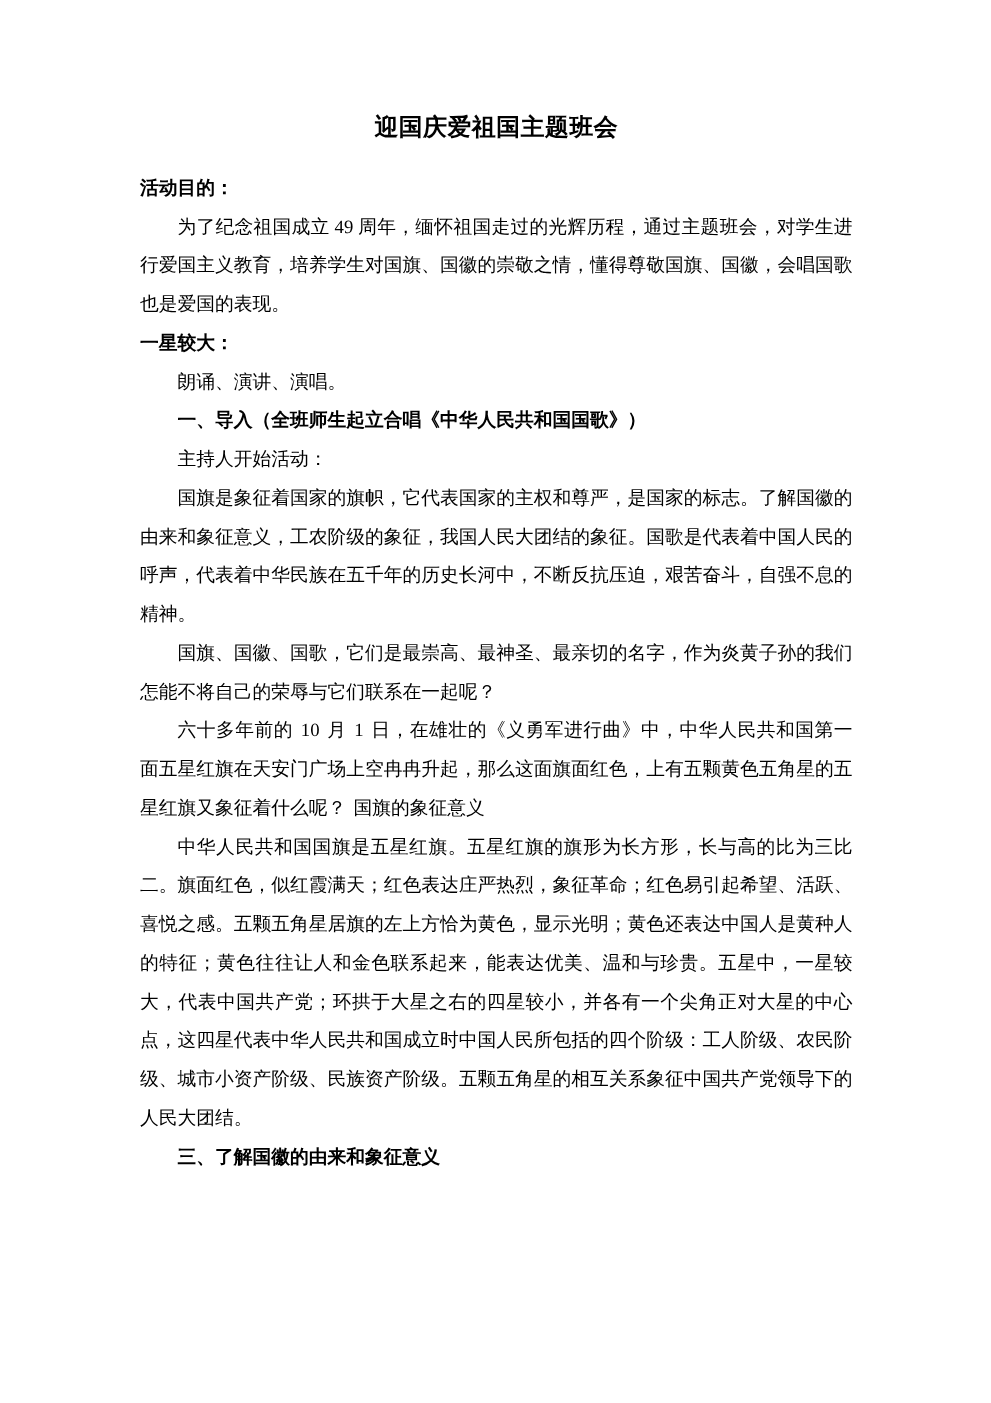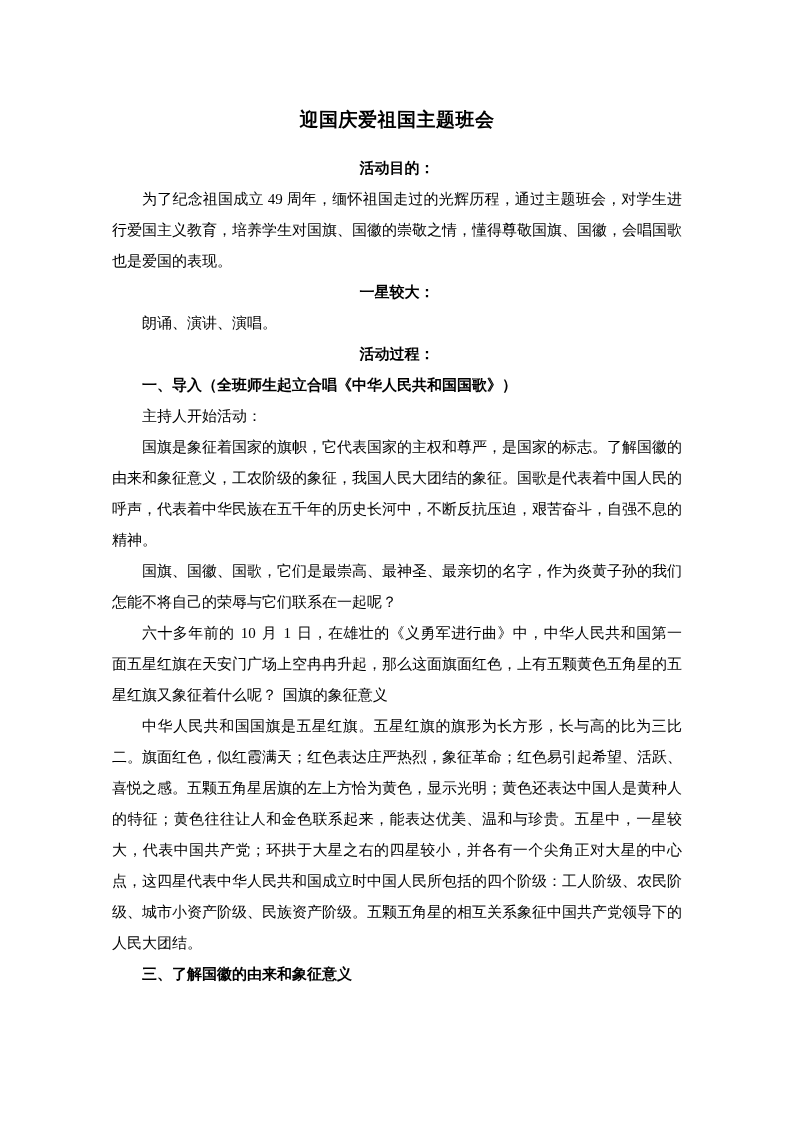--- a/index.html
+++ b/index.html
@@ -17,37 +17,36 @@
     position: relative;
     width: 793px;
     height: 1122px;
     box-sizing: border-box;
     background: #ffffff;
     overflow: hidden;
   }
   .content {
     position: absolute;
     left: 112px;
-    top: 105px;
+    top: 88px;
     width: 570px;
   }
   .doc-title {
     text-align: center;
     font-size: 19px;
     font-weight: bold;
     letter-spacing: 0.5px;
     margin: 0 0 18px 0;
     line-height: 30px;
   }
   .heading {
     font-size: 15px;
     font-weight: bold;
     line-height: 31px;
     margin: 0;
-    text-align: center;
   }
   .heading-indent {
     font-size: 15px;
     font-weight: bold;
     line-height: 31px;
     margin: 0;
     text-indent: 30px;
   }
   .para {
     font-size: 15px;
@@ -78,21 +77,20 @@
     <h1 class="doc-title">迎国庆爱祖国主题班会</h1>
 
     <p class="heading">活动目的：</p>
 
     <p class="para">为了纪念祖国成立 49 周年，缅怀祖国走过的光辉历程，通过主题班会，对学生进行爱国主义教育，培养学生对国旗、国徽的崇敬之情，懂得尊敬国旗、国徽，会唱国歌也是爱国的表现。</p>
 
     <p class="heading">一星较大：</p>
 
     <p class="para">朗诵、演讲、演唱。</p>
 
-    <p class="heading">活动过程：</p>
 
     <p class="heading-indent">一、导入（全班师生起立合唱《中华人民共和国国歌》）</p>
 
     <p class="para">主持人开始活动：</p>
 
     <p class="para">国旗是象征着国家的旗帜，它代表国家的主权和尊严，是国家的标志。了解国徽的由来和象征意义，工农阶级的象征，我国人民大团结的象征。国歌是代表着中国人民的呼声，代表着中华民族在五千年的历史长河中，不断反抗压迫，艰苦奋斗，自强不息的精神。</p>
 
     <p class="para">国旗、国徽、国歌，它们是最崇高、最神圣、最亲切的名字，作为炎黄子孙的我们怎能不将自己的荣辱与它们联系在一起呢？</p>
 
 

